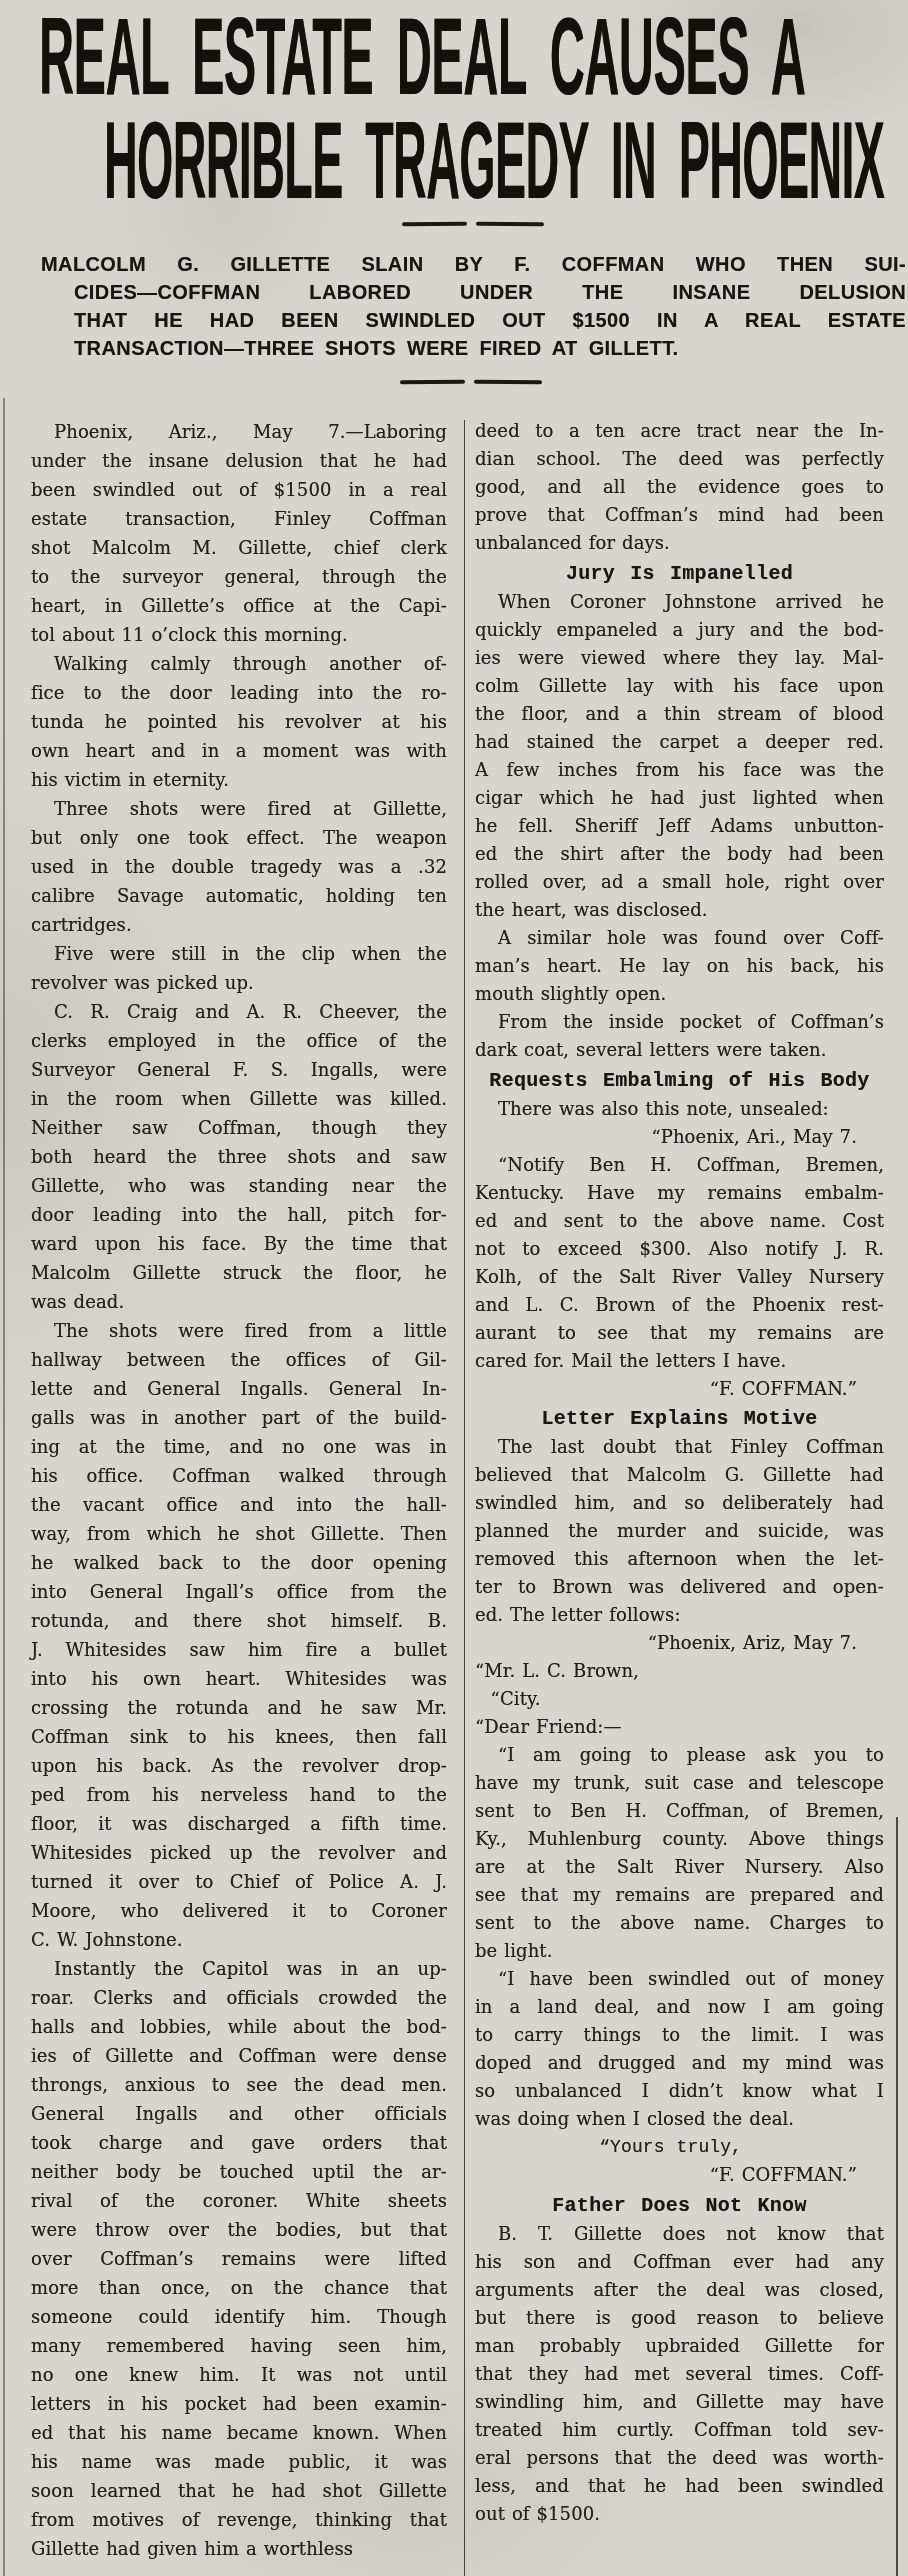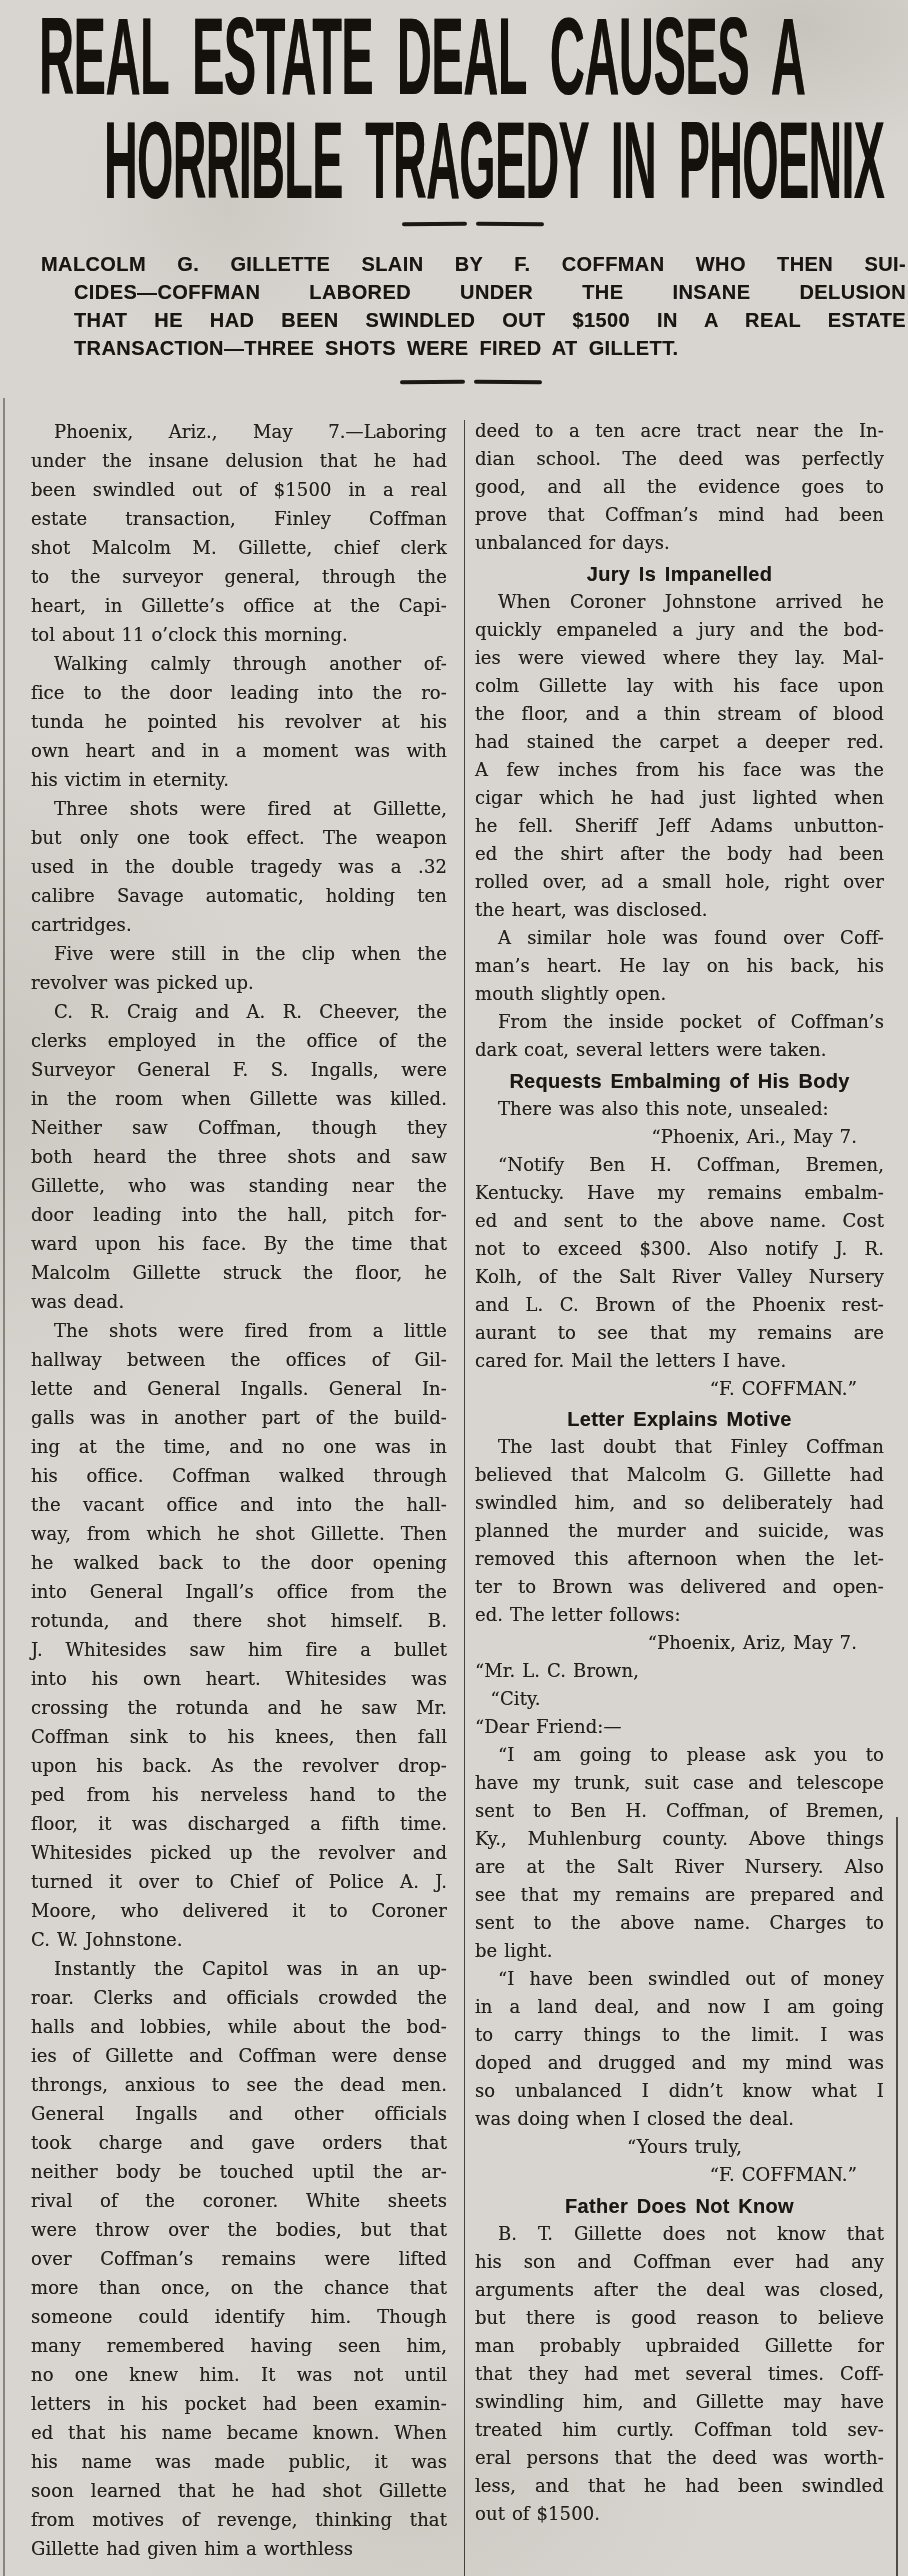--- a/index.html
+++ b/index.html
@@ -62,25 +62,25 @@
   .bline{
     height:29px;line-height:29px;white-space:nowrap;
     letter-spacing:0.1px;word-spacing:1.1px;
     text-shadow:0 0 0.4px rgba(30,27,22,.55);
   }
   .col-right .bline{height:28px;line-height:28px;}
   .just{text-align:justify;text-align-last:justify;}
   .first{text-indent:23px;}
   .endline{text-align:right;text-align-last:left;}
   .align-right{text-align:left;text-align-last:right;padding-right:27px;}
-  .align-centerright{text-align-last:right;padding-right:142px;}
+  .align-centerright{text-align-last:right;padding-right:142px;font-family:Liberation Mono, monospace;}
   .ind{text-indent:15.6px;}
   .body-subhead{
     height:28px;line-height:28px;margin-top:2.8px;
-    font-family:Liberation Sans, sans-serif;
+    font-family:Liberation Mono, monospace;
     font-weight:bold;font-size:20px;letter-spacing:0.3px;word-spacing:2.8px;
     text-align:center;color:#191613;white-space:nowrap;
     text-shadow:0 0 0.4px rgba(25,22,19,.5);
   }
 </style>
 </head>
 <body>
 
 <div class="page">
 

